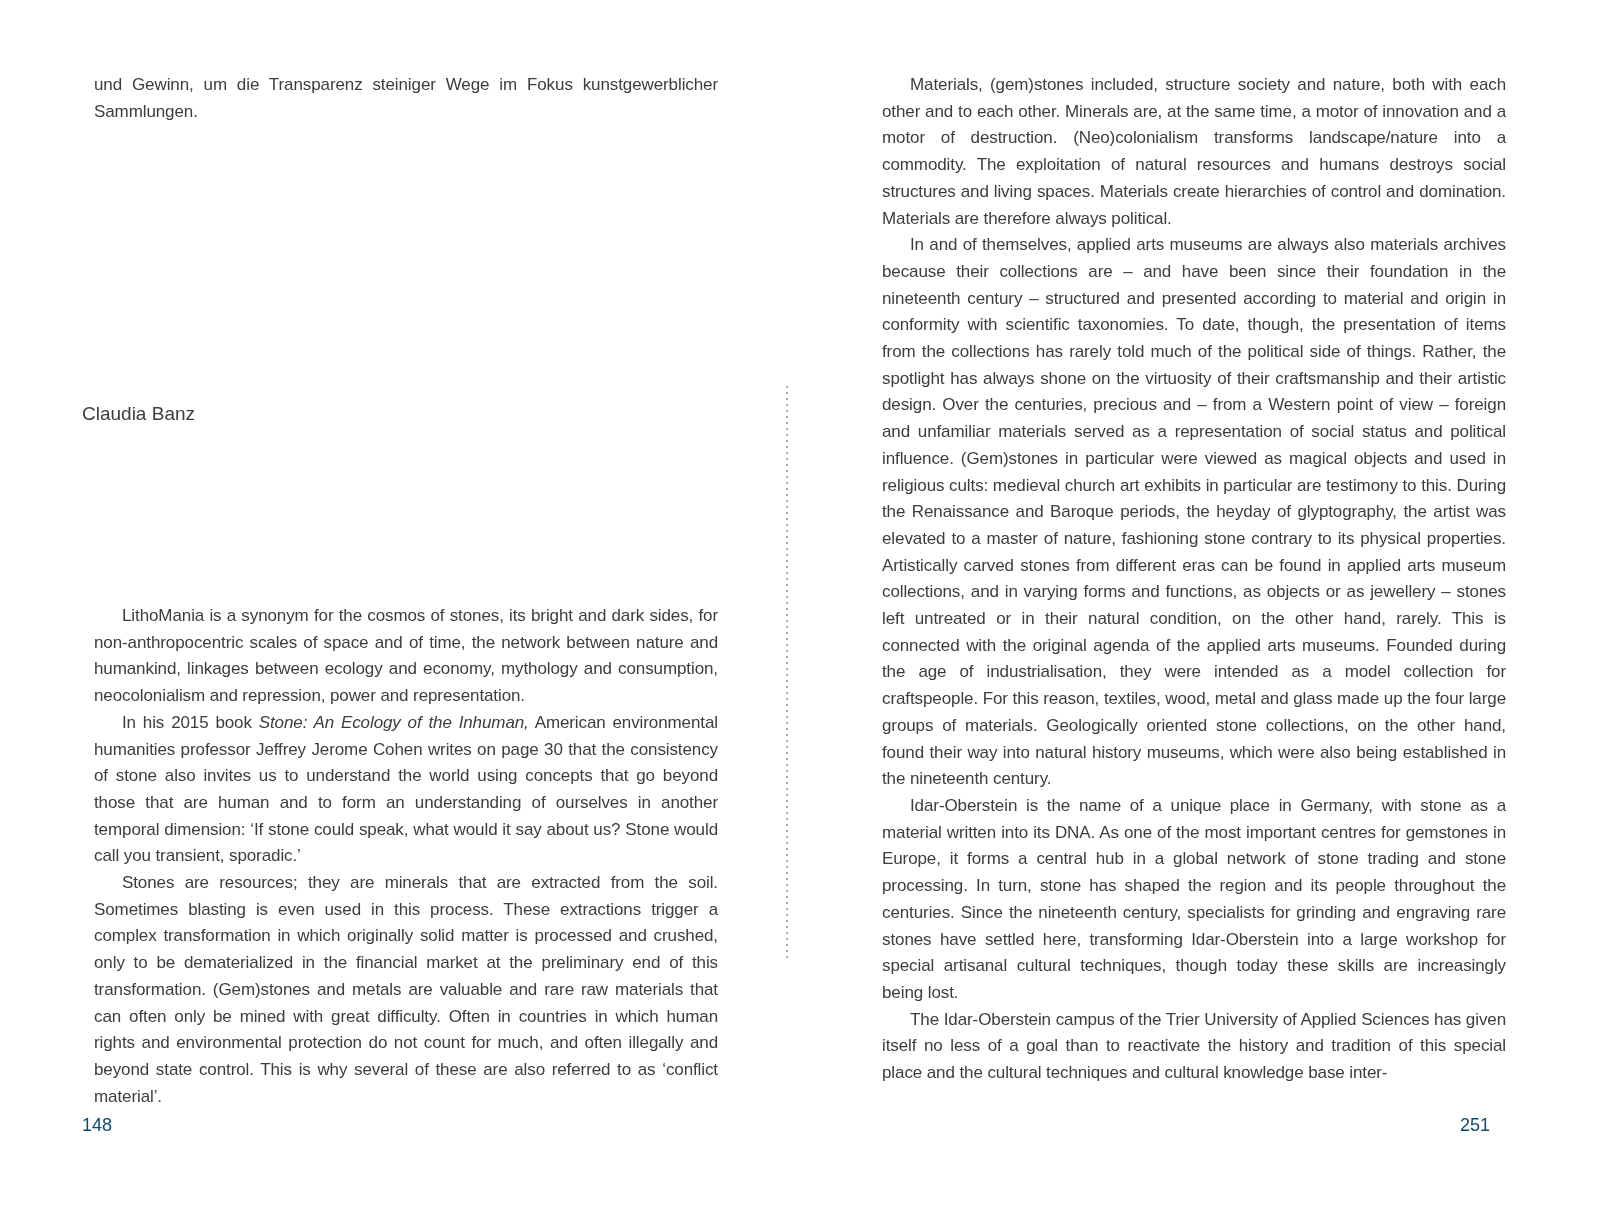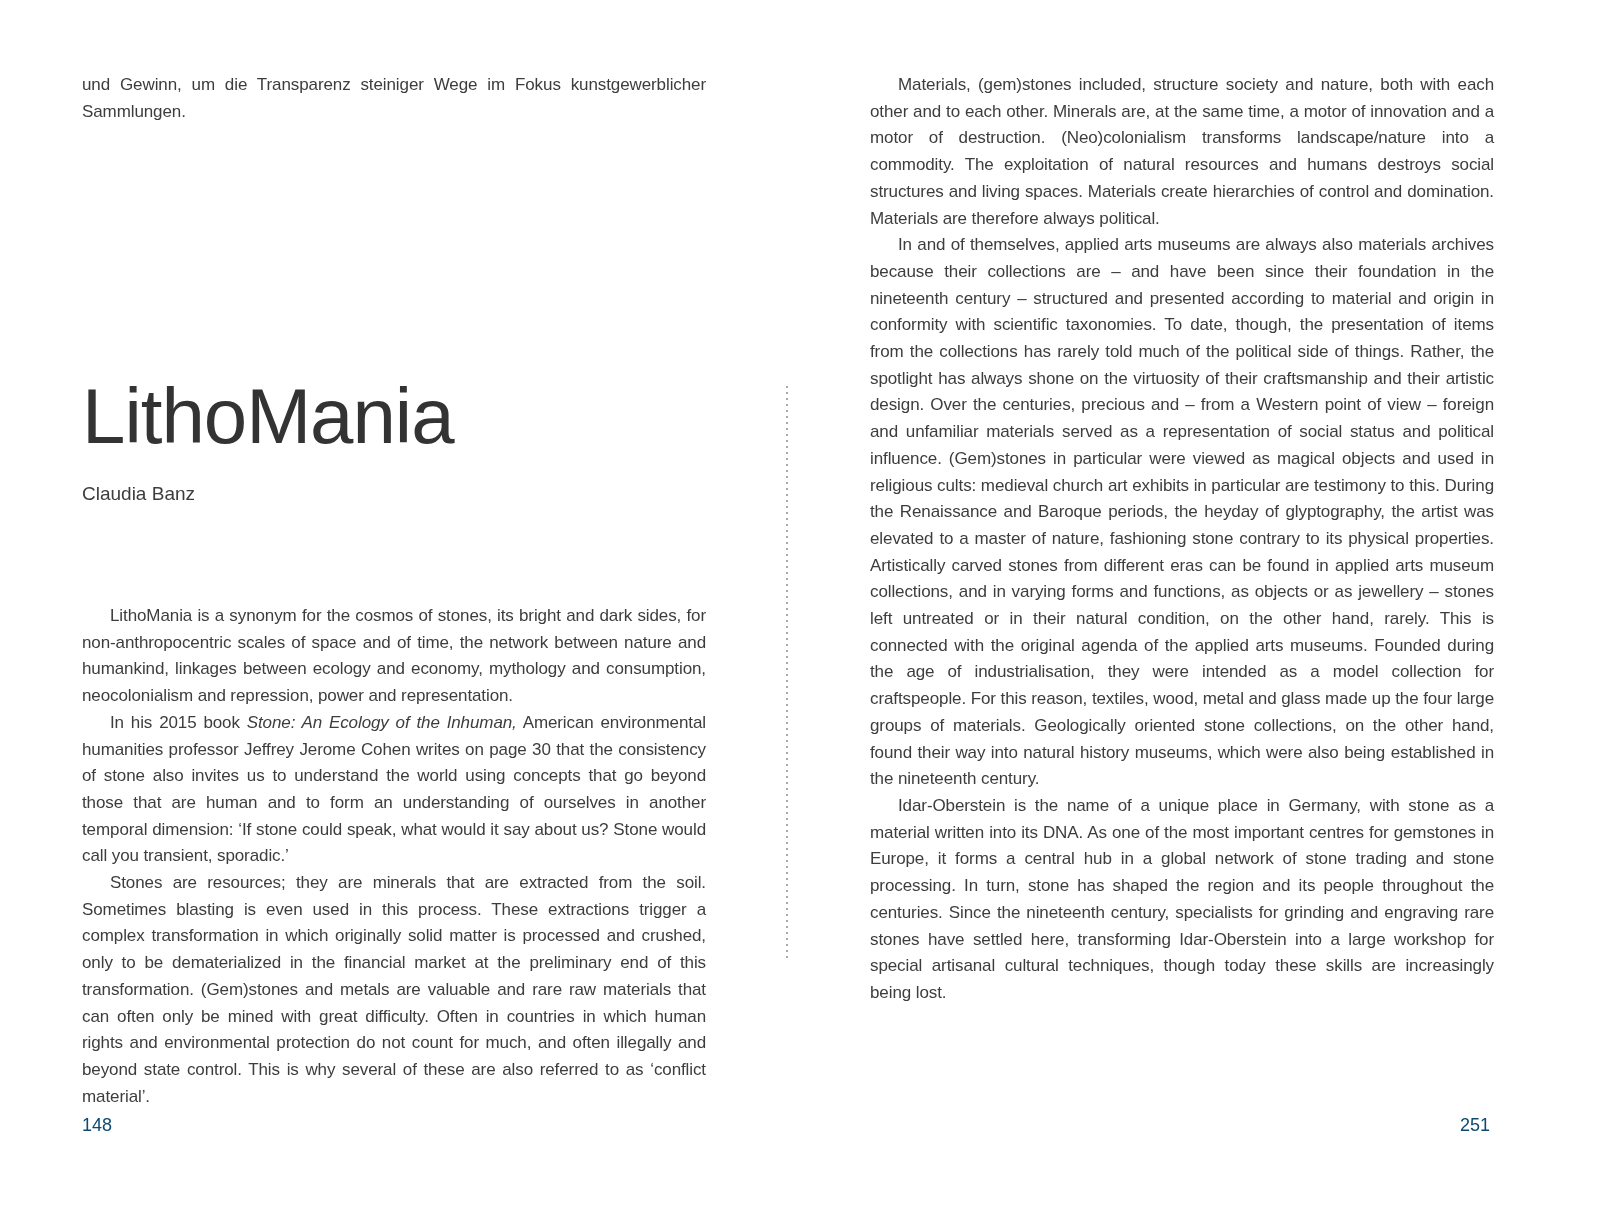--- a/index.html
+++ b/index.html
@@ -15,20 +15,21 @@
     color: #3d3d3d;
     overflow: hidden;
   }
   .col {
     position: absolute;
     width: 624px;
     font-size: 17px;
     line-height: 26.7px;
     letter-spacing: -0.1px;
     text-align: justify;
+    margin-left: 12px;
   }
   .col p { margin: 0; }
   .col p.indent { text-indent: 28px; }
   em { font-style: italic; }
 
   .intro-de   { left: 82px;  top: 72px;  }
   .left-body  { left: 82px;  top: 603px; }
   .right-body { left: 870px; top: 72px;  }
 
   .heading {
@@ -82,33 +83,33 @@
   }
 </style>
 </head>
 <body>
 
 <div class="col intro-de">
   <p>und Gewinn, um die Transparenz steiniger Wege im Fokus kunstgewerblicher Sammlungen.</p>
 </div>
 
 <div class="heading">
-  <div class="title">LithoMania</div>
   <div class="author">Claudia Banz</div>
 </div>
 
 <div class="col left-body">
   <p class="indent">LithoMania is a synonym for the cosmos of stones, its bright and dark sides, for non-anthropocentric scales of space and of time, the network between nature and humankind, linkages between ecology and economy, mythology and consumption, neocolonialism and repression, power and representation.</p>
   <p class="indent"><span>In his 2015 book </span><em>Stone: An Ecology of the Inhuman,</em><span> American environmental humanities professor Jeffrey Jerome Cohen writes on page 30 that the consistency of stone also invites us to understand the world using concepts that go beyond those that are human and to form an understanding of ourselves in another temporal dimension: ‘If stone could speak, what would it say about us? Stone would call you transient, sporadic.’</span></p>
   <p class="indent">Stones are resources; they are minerals that are extracted from the soil. Sometimes blasting is even used in this process. These extractions trigger a complex transformation in which originally solid matter is processed and crushed, only to be dematerialized in the financial market at the preliminary end of this transformation. (Gem)stones and metals are valuable and rare raw materials that can often only be mined with great difficulty. Often in countries in which human rights and environmental protection do not count for much, and often illegally and beyond state control. This is why several of these are also referred to as ‘conflict material’.</p>
 </div>
 
 <div class="page-number left">148</div>
 
 <div class="divider-dotted"></div>
 
 <div class="col right-body">
   <p class="indent">Materials, (gem)stones included, structure society and nature, both with each other and to each other. Minerals are, at the same time, a motor of innovation and a motor of destruction. (Neo)colonialism transforms landscape/nature into a commodity. The exploitation of natural resources and humans destroys social structures and living spaces. Materials create hierarchies of control and domination. Materials are therefore always political.</p>
   <p class="indent">In and of themselves, applied arts museums are always also materials archives because their collections are – and have been since their foundation in the nineteenth century – structured and presented according to material and origin in conformity with scientific taxonomies. To date, though, the presentation of items from the collections has rarely told much of the political side of things. Rather, the spotlight has always shone on the virtuosity of their craftsmanship and their artistic design. Over the centuries, precious and – from a Western point of view – foreign and unfamiliar materials served as a representation of social status and political influence. (Gem)stones in particular were viewed as magical objects and used in religious cults: medieval church art exhibits in particular are testimony to this. During the Renaissance and Baroque periods, the heyday of glyptography, the artist was elevated to a master of nature, fashioning stone contrary to its physical properties. Artistically carved stones from different eras can be found in applied arts museum collections, and in varying forms and functions, as objects or as jewellery – stones left untreated or in their natural condition, on the other hand, rarely. This is connected with the original agenda of the applied arts museums. Founded during the age of industrialisation, they were intended as a model collection for craftspeople. For this reason, textiles, wood, metal and glass made up the four large groups of materials. Geologically oriented stone collections, on the other hand, found their way into natural history museums, which were also being established in the nineteenth century.</p>
   <p class="indent">Idar-Oberstein is the name of a unique place in Germany, with stone as a material written into its DNA. As one of the most important centres for gemstones in Europe, it forms a central hub in a global network of stone trading and stone processing. In turn, stone has shaped the region and its people throughout the centuries. Since the nineteenth century, specialists for grinding and engraving rare stones have settled here, transforming Idar-Oberstein into a large workshop for special artisanal cultural techniques, though today these skills are increasingly being lost.</p>
+  <p class="indent">The Idar-Oberstein campus of the Trier University of Applied Sciences has given itself no less of a goal than to reactivate the history and tradition of this special place and the cultural techniques and cultural knowledge base inter-</p>
 </div>
 
 <div class="page-number right">251</div>
 
 </body></html>

